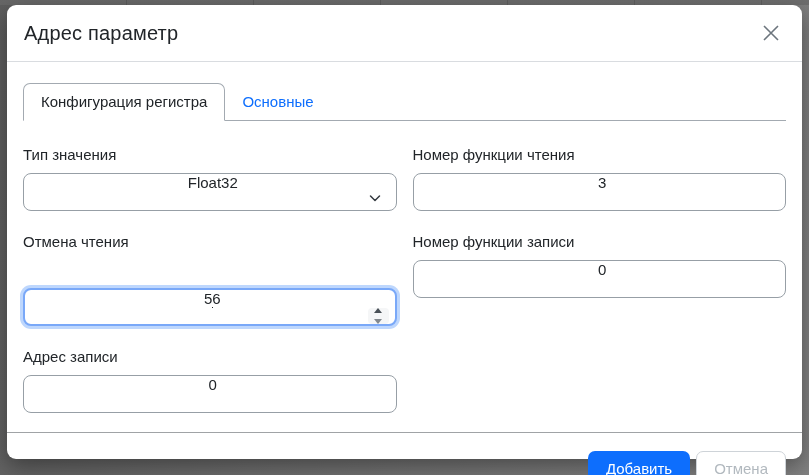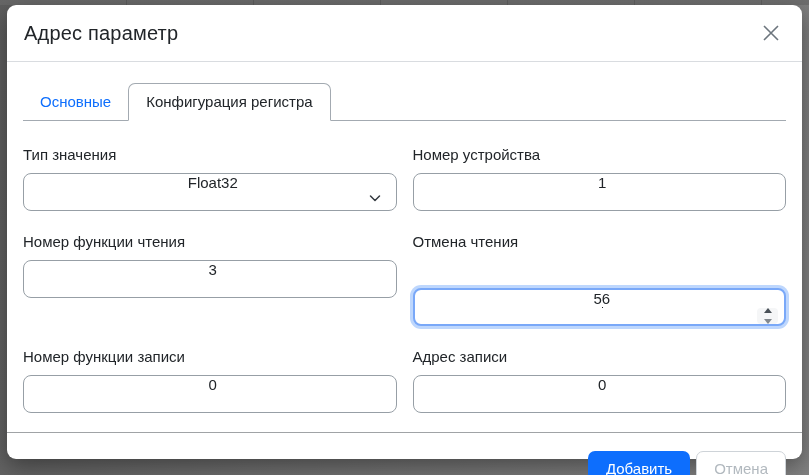--- a/index.html
+++ b/index.html
@@ -95,44 +95,38 @@
     <button class="close-btn">
       <span style="display:flex;">
         <svg width="22" height="22" viewBox="0 0 22 22">
           <path d="M4 4 L18 18 M18 4 L4 18" stroke="#6c757d" stroke-width="1.6" fill="none"></path>
         </svg>
       </span>
     </button>
   </div>
 
   <div class="tabs">
+    <div class="tab active">Конфигурация регистра</div>
     <div class="tab inactive">Основные</div>
-    <div class="tab active">Конфигурация регистра</div>
   </div>
 
   <div class="form-grid">
 
     <div class="field">
       <div class="field-label">Тип значения</div>
       <div class="input">
         <span>Float32</span>
         <span class="chevron">
           <svg width="14" height="14" viewBox="0 0 14 14">
             <path d="M2.5 5 L7 9.5 L11.5 5" stroke="#343a40" stroke-width="1.5" fill="none" stroke-linecap="round" stroke-linejoin="round"></path>
           </svg>
         </span>
       </div>
     </div>
 
-    <div class="field">
-      <div class="field-label">Номер устройства</div>
-      <div class="input">
-        <span>1</span>
-      </div>
-    </div>
 
     <div class="field">
       <div class="field-label">Номер функции чтения</div>
       <div class="input">
         <span>3</span>
       </div>
     </div>
 
     <div class="field">
       <div class="field-label">Отмена чтения</div>

